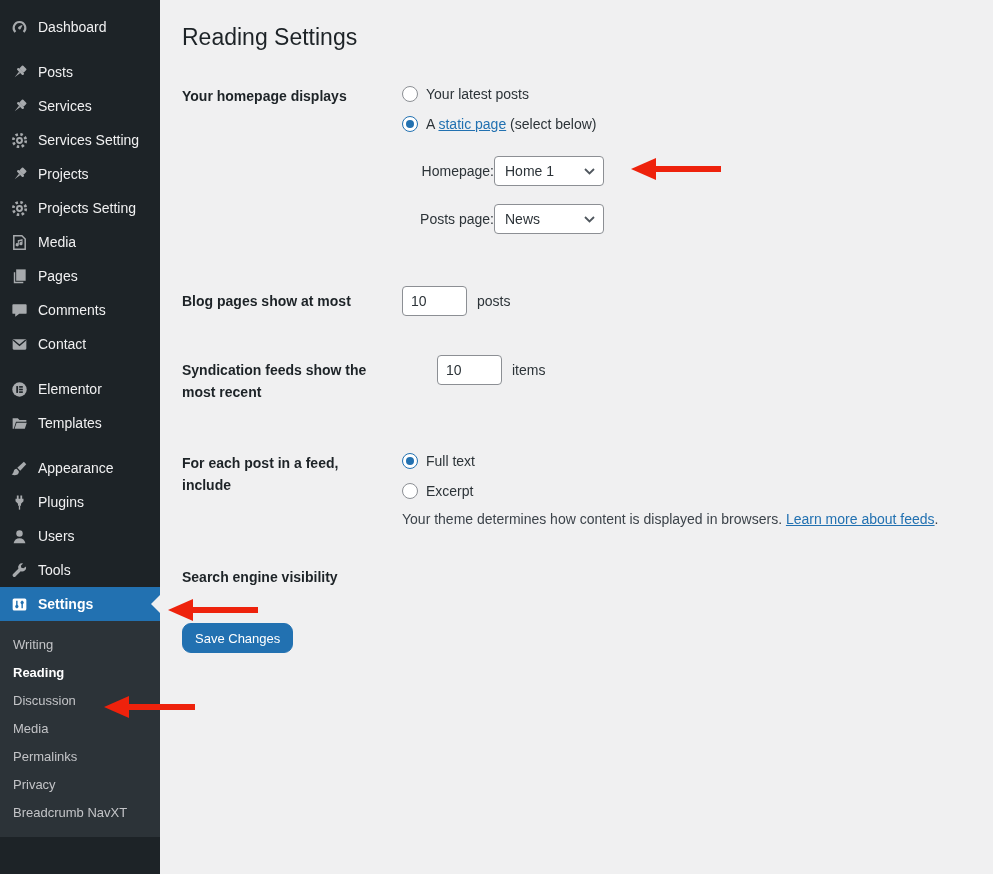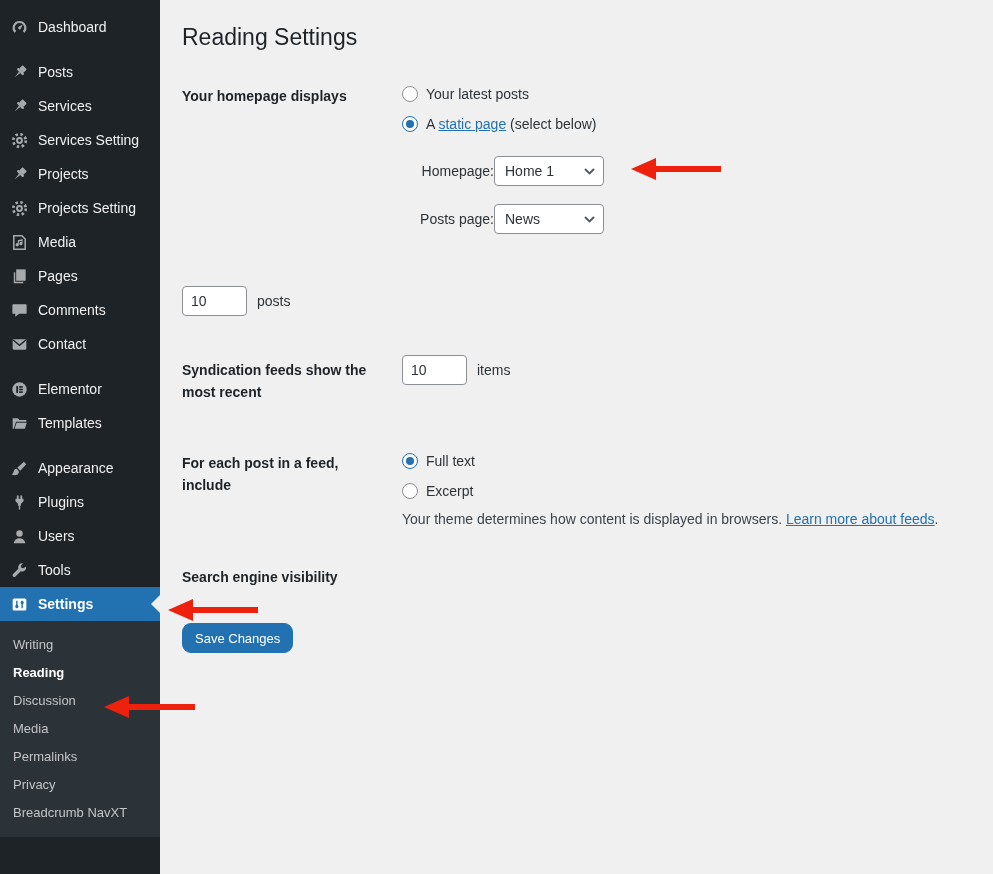--- a/index.html
+++ b/index.html
@@ -59,21 +59,21 @@
   .sel{position:relative;display:inline-block;}
   .sel select{appearance:none;-webkit-appearance:none;height:30px;min-width:110px;
       border:1px solid var(--border-input);border-radius:4px;background:#fff;
       font:14px "Liberation Sans",sans-serif;color:var(--text-body);padding:0 30px 0 10px;cursor:pointer;}
   .sel .chev{position:absolute;right:9px;top:50%;margin-top:-3px;pointer-events:none;display:block;}
   a{color:var(--accent-blue);text-decoration:underline;cursor:pointer;}
   .note{margin-top:12px;color:var(--text-note);white-space:nowrap;}
   .note2{margin-top:10px;color:var(--text-note);}
   #row-homepage{margin-top:29px;}
   #row-blog{margin-top:52px;}
-  #row-synd{margin-top:39px;}
+  #row-synd{margin-top:39px;gap:35px;}
   #row-feed{margin-top:45px;}
   #row-search{margin-top:35px;}
   .save-btn{margin-top:35px;height:30px;padding:0 12px;background:var(--accent-blue);
       border:1px solid var(--accent-blue);border-radius:9px;color:#fff;font:13px "Liberation Sans",sans-serif;
       cursor:pointer;display:inline-block;}
   
   .red-arrow{position:absolute;display:flex;align-items:center;height:23px;z-index:5;}
   .red-arrow .head{width:0;height:0;border-top:11.5px solid transparent;
       border-bottom:11.5px solid transparent;border-right:25px solid var(--arrow-red);}
   .red-arrow .shaft{flex:1;height:6px;background:var(--arrow-red);}
@@ -301,20 +301,21 @@
           <select><option>News</option></select>
           <svg class="chev" width="11" height="7" viewBox="0 0 11 7">
               <path d="M1 1l4.5 4.5L10 1" stroke="#50575e" stroke-width="1.8" fill="none"></path>
             </svg>
         </span>
       </div>
     </div>
   </div>
 
   <div class="form-row" id="row-blog">
+    <div class="row-label">Blog pages show at most</div>
     <div class="row-field input-line">
       <input type="text" value="10" style="">
       <span class="unit">posts</span>
     </div>
   </div>
 
   <div class="form-row" id="row-synd">
     <div class="row-label">Syndication feeds show the most recent</div>
     <div class="row-field input-line">
       <input type="text" value="10" style="">

